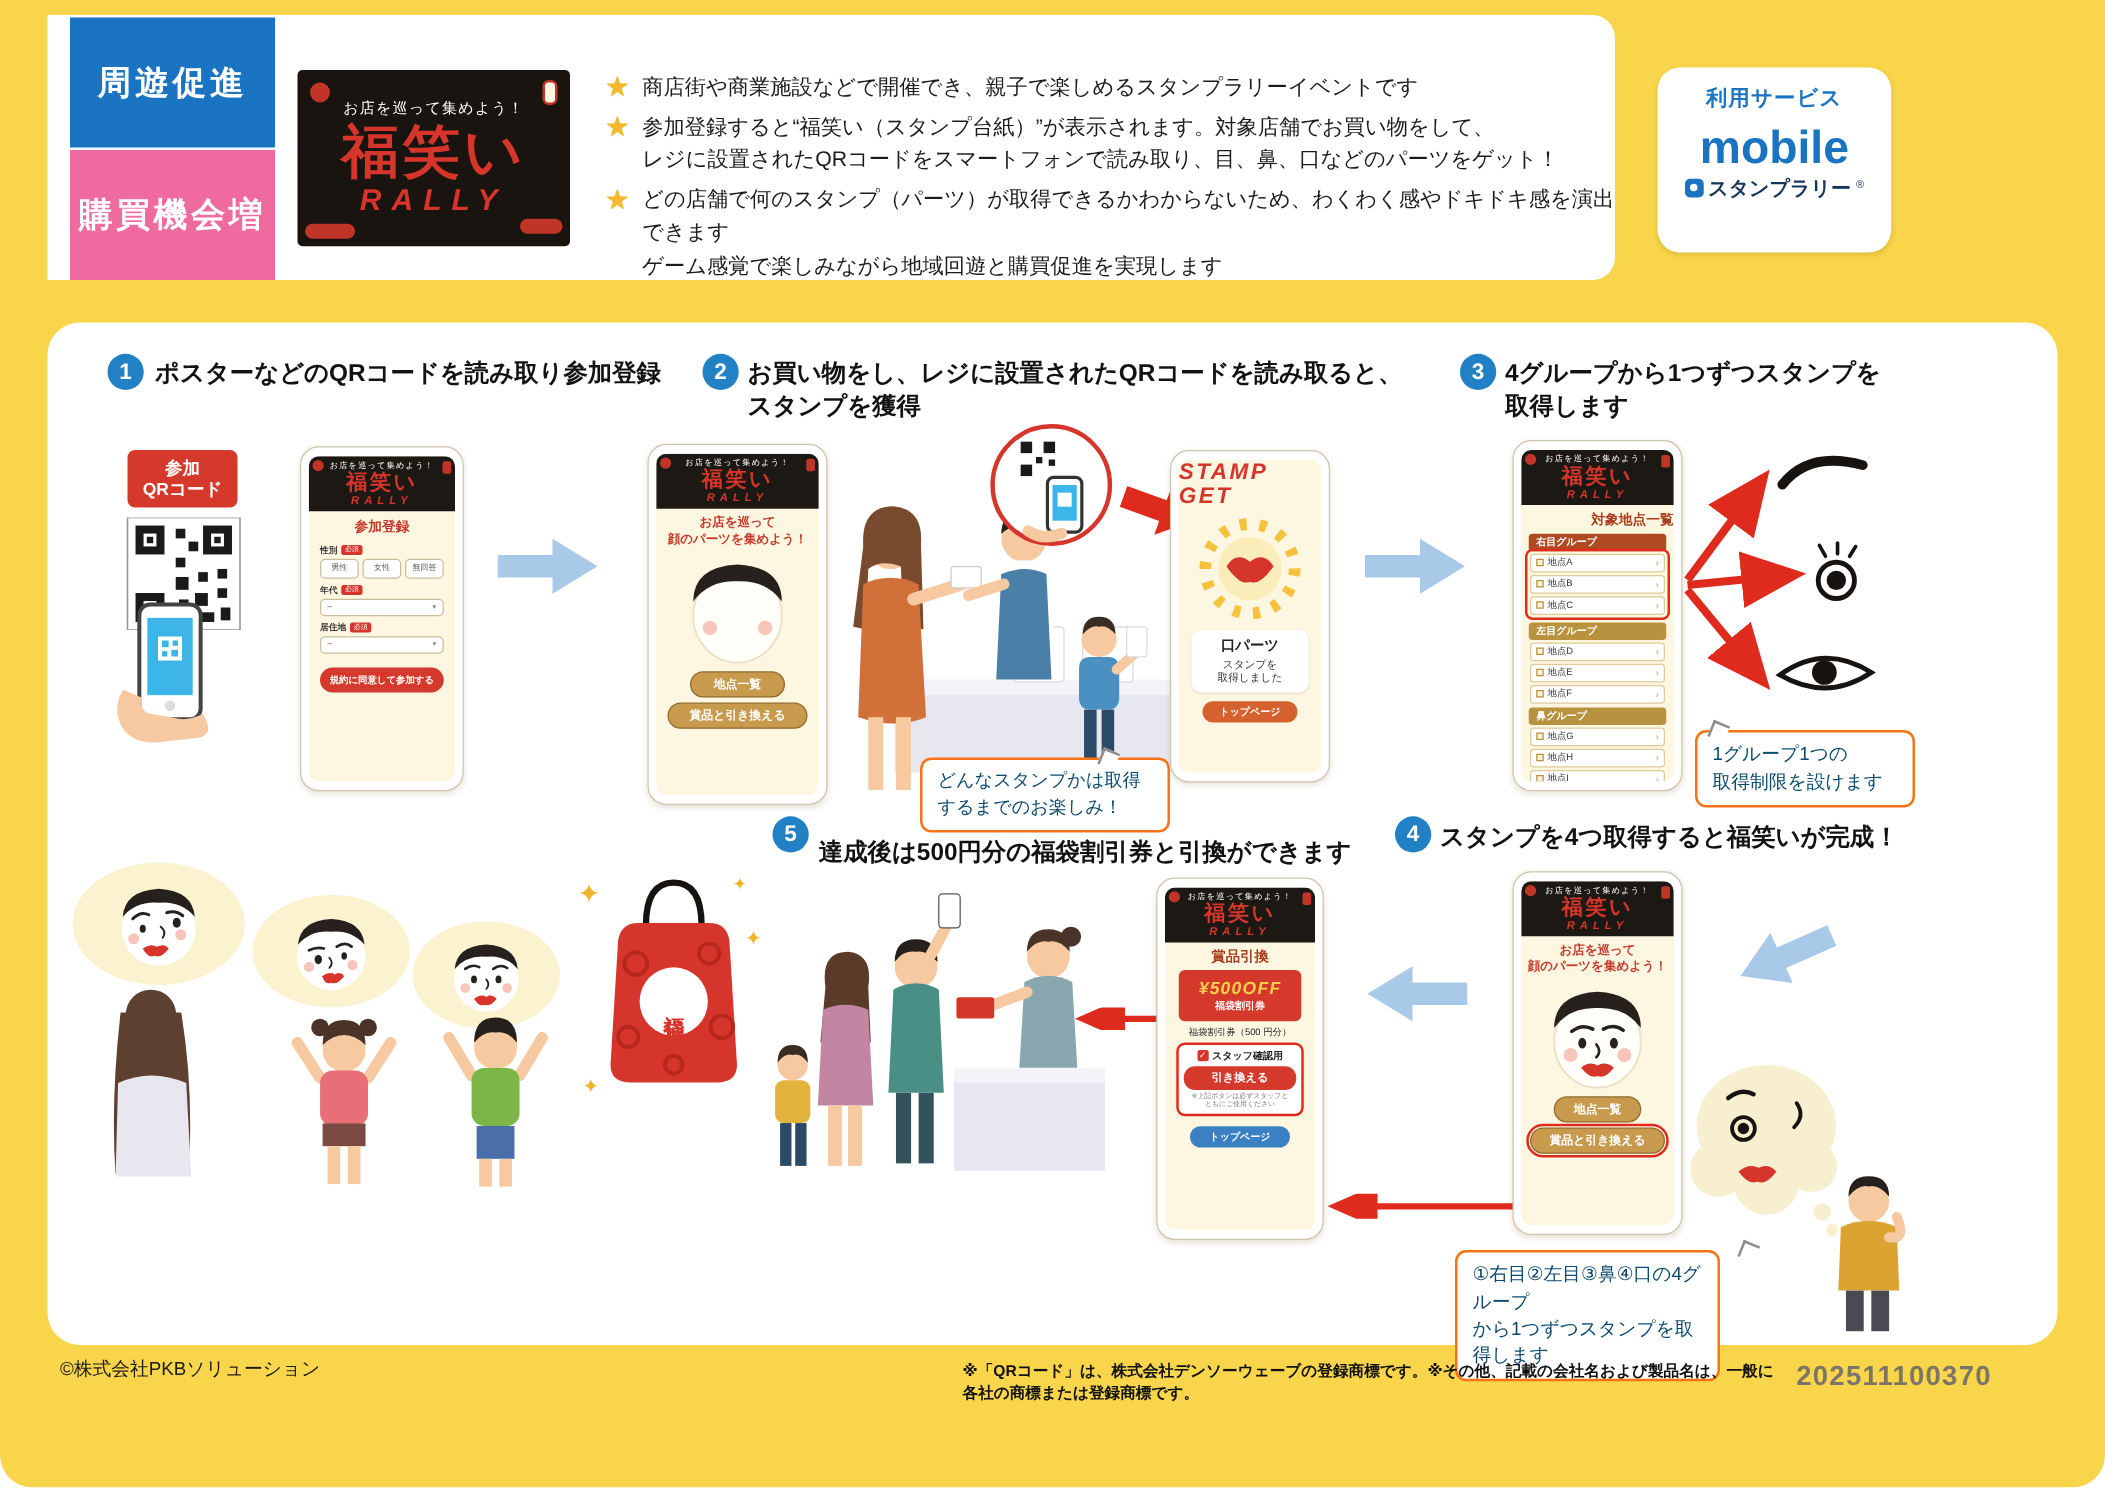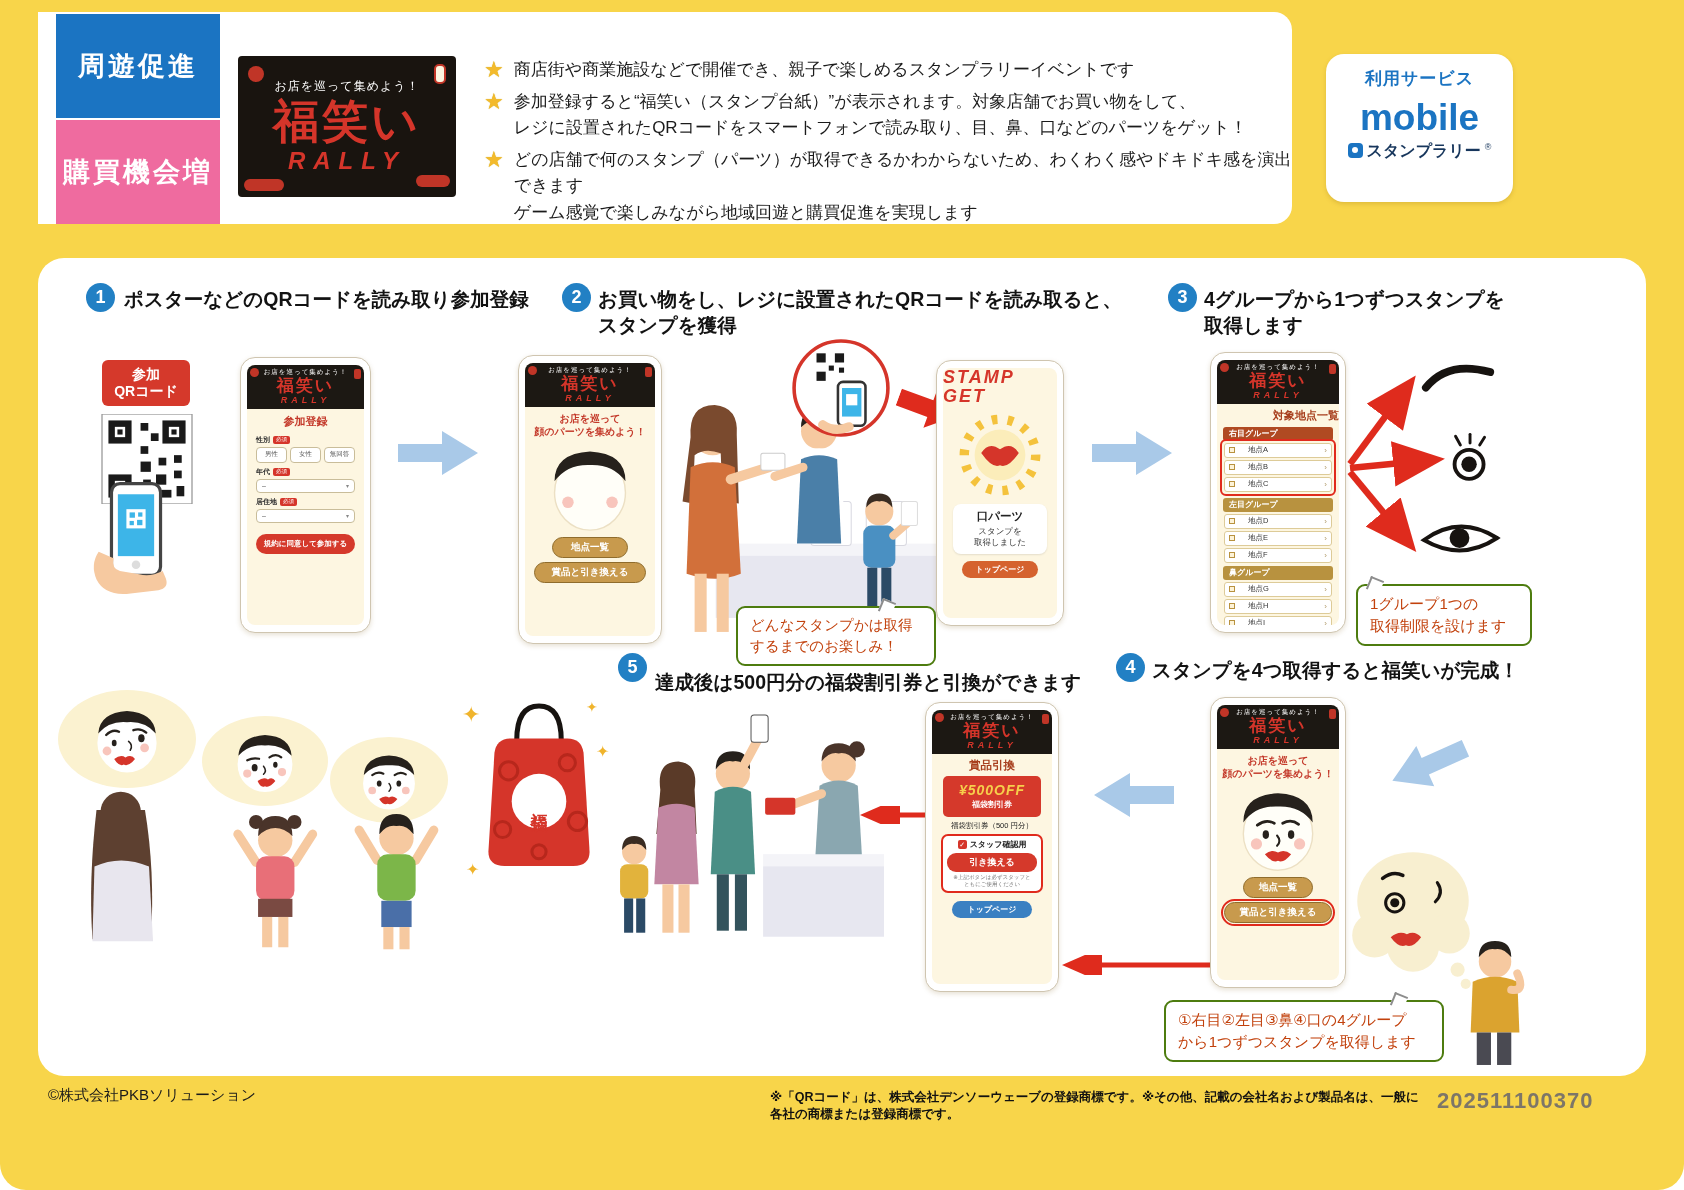--- a/index.html
+++ b/index.html
@@ -18,37 +18,37 @@
 .applogo{background:#1c1813;text-align:center;padding:3px 2px 4px;flex-shrink:0;position:relative}
 .applogo .t1{color:#fff;font-size:6.5px;letter-spacing:1px}
 .applogo .t2{color:#d5352a;font-size:17px;font-weight:bold;line-height:1.05;letter-spacing:2px}
 .applogo .t3{color:#d5352a;font-size:9px;font-weight:bold;font-style:italic;letter-spacing:4px}
 .applogo::before{content:"";position:absolute;left:3px;top:3px;width:9px;height:9px;border-radius:50%;background:#c03527}
 .applogo::after{content:"";position:absolute;right:3px;top:4px;width:7px;height:10px;border-radius:2px;background:#c03527}
 .catch{color:#c43a2b;font-weight:bold;font-size:10px;text-align:center;line-height:1.35;margin-top:5px}
 .gold-btn{background:#c89a4d;border:1.5px solid #8f6c2c;color:#fff;font-weight:bold;text-align:center;border-radius:20px;font-size:9.5px;padding:3px 0}
 .red-btn{background:#d5392b;color:#fff;font-weight:bold;text-align:center;border-radius:20px}
 .blue-btn{background:#3a80c2;color:#fff;font-weight:bold;text-align:center;border-radius:20px}
-.callout{position:absolute;background:#fff;border:2px solid #4d7c0f;border-radius:9px;color:#c2410c;padding:7px 12px;font-size:15px;line-height:1.45}
+.callout{position:absolute;background:#fff;border:2px solid #f97316;border-radius:9px;color:#0c4a6e;padding:7px 12px;font-size:15px;line-height:1.45}
 .tail{position:absolute;width:14px;height:14px;background:#fff;border-left:2px solid #8d8d8d;border-top:2px solid #8d8d8d;transform:rotate(22deg)}
 .form{padding:2px 9px 0}
 .frow{display:flex;align-items:center;gap:3px;margin-top:4px}
 .flabel{font-size:7px;color:#333;font-weight:bold}
 .freq{background:#d5352a;color:#fff;font-size:5.5px;padding:0.5px 3px;border-radius:2px}
 .fopts{display:flex;gap:3px;margin-top:2px}
 .fopt{flex:1;border:1px solid #c9bd9a;background:#fff;border-radius:4px;font-size:6.5px;text-align:center;padding:2.5px 0;color:#555}
 .fsel{display:flex;justify-content:space-between;align-items:center;border:1px solid #c9bd9a;background:#fff;border-radius:4px;font-size:7px;color:#555;padding:2.5px 5px;margin-top:2px}
 .fcaret{font-size:6px;color:#888}
 .loc-title{color:#a8401f;font-weight:bold;font-size:11px;text-align:right;margin:4px 0 1px}
 .loc-group-h{color:#fff;font-weight:bold;font-size:8px;padding:1.5px 6px;border-radius:3px;margin:3px 6px 2px}
 .g-red{background:#b04a22}
 .g-gold{background:#b8923f}
 .loc-rows{margin:0 7px}
 .loc-rows.hl{outline:2.5px solid #e02a1c;outline-offset:2px;border-radius:2px}
-.loc-row{display:flex;align-items:center;background:#fff;border:1px solid #ddcb98;border-radius:3px;margin-top:2px;padding:1.5px 4px;gap:13px}
+.loc-row{display:flex;align-items:center;background:#fff;border:1px solid #ddcb98;border-radius:3px;margin-top:2px;padding:1.5px 4px;gap:3px}
 .loc-check{width:6px;height:6px;border:1.5px solid #b8923f;background:#fdf3d8}
 .loc-label{font-size:7.5px;color:#333;flex:1}
 .loc-chev{font-size:8px;color:#b09a6a}
 .stamp-head{color:#d5352a;font-weight:bold;font-style:italic;font-size:18px;line-height:1.05;text-align:left;margin-top:0;letter-spacing:2px}
 .part-panel{background:#fff;border-radius:8px;margin:2px 10px 0;padding:5px 2px;text-align:center;box-shadow:0 1px 2px rgba(0,0,0,.1)}
 .part-name{font-size:11.5px;font-weight:bold;color:#222}
 .part-msg{font-size:8.5px;color:#333;margin-top:2px;line-height:1.35}
 .prize-title{color:#a8401f;font-weight:bold;font-size:11.5px;text-align:center;margin:4px 0 3px}
 .coupon{background:#d5392b;border-radius:5px;margin:0 11px;padding:6px 0 7px;text-align:center}
 .coupon-val{color:#f6cf4b;font-weight:bold;font-size:14px;font-style:italic;letter-spacing:1px}
@@ -682,21 +682,21 @@
     <svg viewBox="0 0 80 130" width="82" height="132">
       <circle cx="42" cy="26" r="16" fill="#f6c9a0"></circle>
       <path d="M26 22 Q26 6 42 6 Q58 6 58 22 Q50 12 42 14 Q34 12 26 22 Z" fill="#26211c"></path>
       <path d="M20 46 Q42 36 64 46 L66 96 L18 96 Z" fill="#dba32f"></path>
       <path d="M58 54 Q72 56 64 38" stroke="#f6c9a0" stroke-width="8" fill="none" stroke-linecap="round"></path>
       <rect x="24" y="96" width="14" height="32" fill="#4a4a52"></rect>
         <rect x="44" y="96" width="14" height="32" fill="#4a4a52"></rect>
     </svg>
   </div>
 
-  <div class="callout pre" style="left:1164px;top:1000px;width:280px">①右目②左目③鼻④口の4グループ
+  <div class="callout pre" style="left:1164px;top:1000px;width:212px">①右目②左目③鼻④口の4グループ
 から1つずつスタンプを取得します</div>
   <span class="tail" style="left:1392px;top:994px"></span>
 
 
   <div class="abs" style="left:48px;top:1086px;font-size:15px;color:#1a1a1a">©株式会社PKBソリューション</div>
   <div class="abs" style="left:770px;top:1089px;width:650px;font-size:12.5px;font-weight:bold;color:#111">※「QRコード」は、株式会社デンソーウェーブの登録商標です。※その他、記載の会社名および製品名は、一般に各社の商標または登録商標です。</div>
   <div class="abs" style="left:1437px;top:1088px;font-size:22px;font-weight:bold;color:#7d7668;letter-spacing:1px">202511100370</div>
 
 </div>
 

